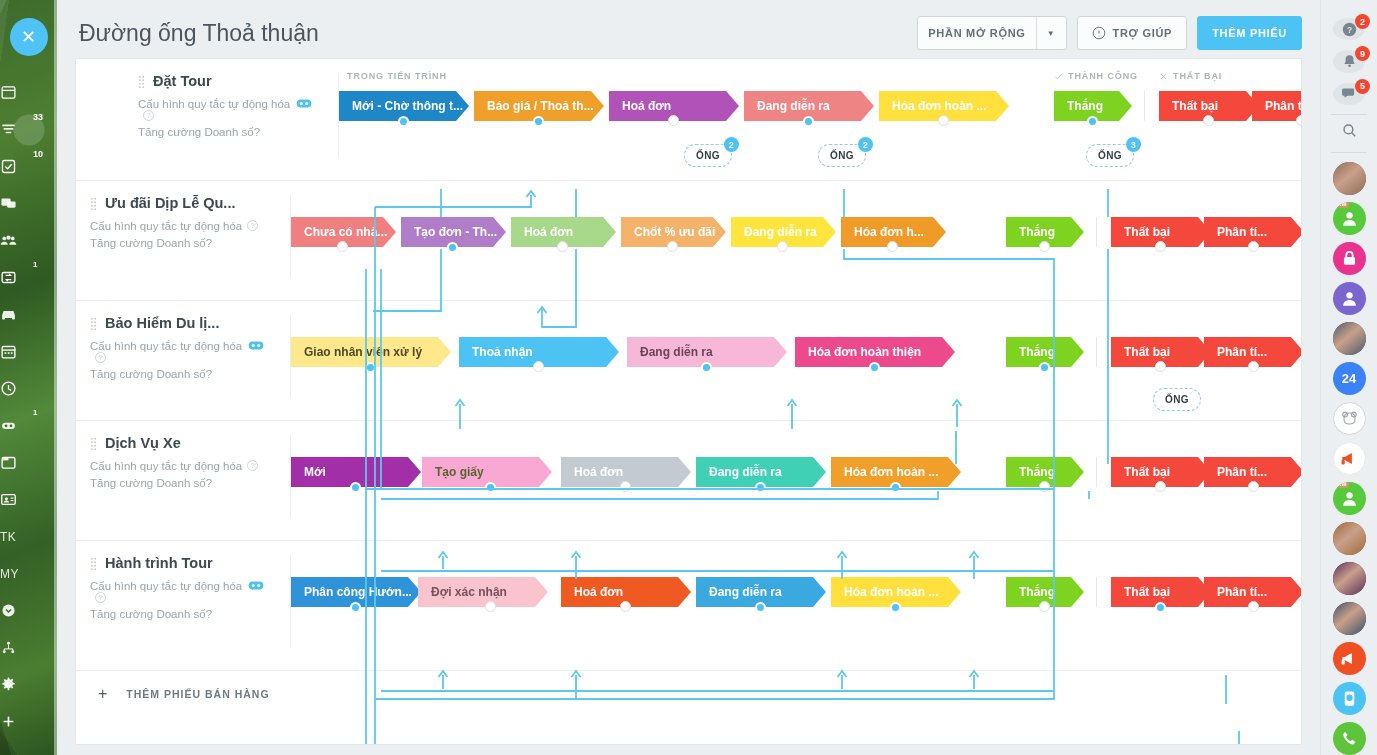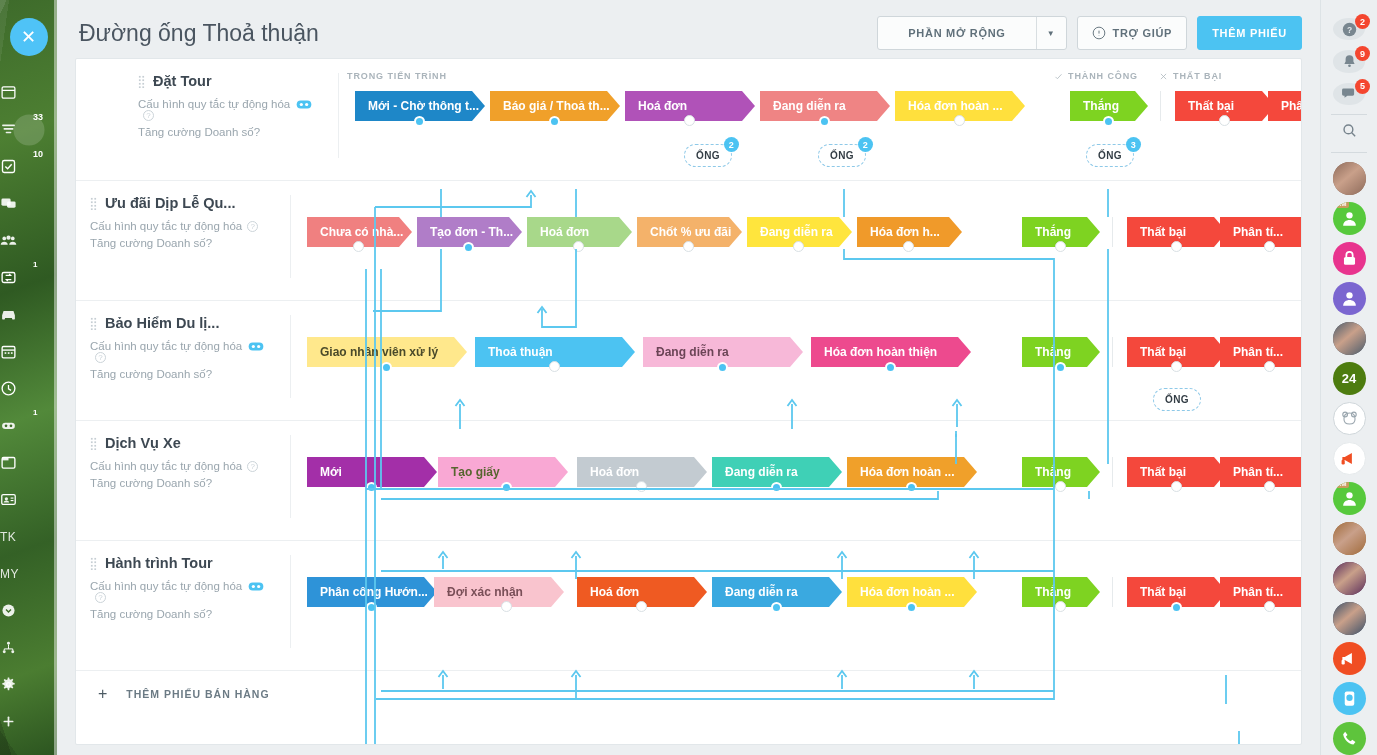--- a/index.html
+++ b/index.html
@@ -84,21 +84,21 @@
   
   #main { position:absolute; left:57px; top:0; right:57px; height:755px; }
   #topbar { height:66px; display:flex; align-items:center; padding:0 18px 0 22px;justify-content:flex-end; }
   #page-title { font-size:23px; color:#4a5560; font-weight:400; flex:1; }
   .tb-btn {
     height:34px; border:1px solid #cfd6da; background:#fbfcfc; border-radius:3px;
     display:flex; align-items:center; color:#60707a; font-size:11px; font-weight:700;
     letter-spacing:.7px; cursor:pointer; padding:0 14px; margin-left:10px;
   }
   .tb-split { padding:0; }
-  .tb-split .lbl { padding:0 30px; height:100%; display:flex; align-items:center; }
+  .tb-split .lbl { padding:0 10px; height:100%; display:flex; align-items:center; }
   .tb-split .car { border-left:1px solid #d8dee1; width:30px; height:100%;
     display:flex; align-items:center; justify-content:center; font-size:8px; }
   .tb-btn .ic { margin-right:7px; display:flex; }
   .tb-btn .ic svg{ width:14px; height:14px; stroke:#60707a; fill:none; stroke-width:1.6;}
   .tb-primary { background:#4cc3f2; border-color:#4cc3f2; color:#fff; }
 
   #board {
     position:absolute; left:18px; right:18px; top:58px; bottom:10px;
     background:#fff; border:1px solid #e2e7ea; border-radius:2px; overflow:hidden;
   }
@@ -107,36 +107,36 @@
     position:relative; border-bottom:1px solid #eceff1;
     display:flex;
   }
   .row-head { width:215px; flex:0 0 215px; padding:14px 12px 12px 14px; position:relative; z-index:6;
     background:#fff; }
   .row-head::after{ content:""; position:absolute; right:0; top:14px; bottom:22px; width:1px; background:#eceff1; }
   .rh-title { display:flex; align-items:center; font-size:14.5px; font-weight:700; color:#3d4852; }
   .grip { width:7px; height:13px; margin-right:8px; flex:0 0 auto;
     background-image: radial-gradient(#c3cbd1 0.9px, transparent 1px);
     background-size: 3.5px 3.5px; opacity:.95; }
-  .rh-line { font-size:11.5px; color:#9aa6ae; margin-top:9px; display:flex; align-items:center; flex-wrap:wrap; }
+  .rh-line { font-size:11.5px; color:#9aa6ae; margin-top:9px; display:flex; align-items:flex-start; flex-wrap:wrap; }
   .rh-line .q { display:inline-flex; align-items:center; justify-content:center;
     width:11px; height:11px; border-radius:50%; border:1px solid #ccd4d9; color:#ccd4d9;
     font-size:8px; margin-left:5px; }
   .bot { width:16px; height:11px; margin-left:6px; }
   .rh-sub { font-size:11.5px; color:#9aa6ae; margin-top:5px; display:flex; align-items:flex-start; }
 
   .row-body { flex:1; position:relative; padding:12px 0 26px 0; }
   .stage-head { display:flex; font-size:9px; letter-spacing:.9px; color:#aab4bb;
     font-weight:700; height:14px; position:relative; }
   .sh-left { position:absolute; left:8px; top:0; }
   .sh-win  { position:absolute; left:715px; top:0; display:flex; align-items:center; }
   .sh-fail { position:absolute; left:820px; top:0; display:flex; align-items:center; }
   .sh-win svg, .sh-fail svg { width:9px; height:9px; margin-right:5px; stroke:#aab4bb; fill:none; stroke-width:2; }
 
-  .chips { position:relative; height:32px; margin-top:6px;margin-left:16px; }
+  .chips { position:relative; height:32px; margin-top:6px; }
   .chip {
     position:absolute; top:0; height:30px; display:flex; align-items:center;
     padding-left:13px; font-size:12px; color:#fff; font-weight:600;
     clip-path: polygon(0 0, calc(100% - 13px) 0, 100% 50%, calc(100% - 13px) 100%, 0 100%);
     white-space:nowrap; overflow:hidden; cursor:pointer;
   }
   .dot { position:absolute; width:11px; height:11px; border-radius:50%;
     background:#4cc3f2; border:2px solid #fff; }
   .dot.hollow { background:#fff; border:1.5px solid #d9e0e4; width:11px; height:11px; }
 
@@ -511,21 +511,21 @@
               </div>
             </div>
             <div class="row-body">
               <div class="stage-head"></div>
               <div class="chips" style="margin-top:10px">
                 <div class="chip" style="left:0px;width:160px;background:#ffe88c;color:#4a4a2a">
                   <span>Giao nhân viên xử lý</span>
                 </div>
                 <div class="dot" style="left:74px;top:25px"></div>
                 <div class="chip" style="left:168px;width:160px;background:#4cc3f2;color:#fff">
-                  <span>Thoả thuận</span>
+                  <span>Thoả nhận</span>
                 </div>
                 <div class="dot hollow" style="left:242px;top:24px"></div>
                 <div class="chip" style="left:336px;width:160px;background:#f7b8d8;color:#6b4456">
                   <span>Đang diễn ra</span>
                 </div>
                 <div class="dot" style="left:410px;top:25px"></div>
                 <div class="chip" style="left:504px;width:160px;background:#ed4a8e;color:#fff">
                   <span>Hóa đơn hoàn thiện</span>
                 </div>
                 <div class="dot" style="left:578px;top:25px"></div>
@@ -768,21 +768,21 @@
       </div>
       <div class="rr-av" style="background: rgb(123, 102, 208);">
         <svg viewBox="0 0 24 24">
           <circle cx="12" cy="8" r="4"></circle>
           <path d="M4 21c0-4.4 3.6-7 8-7s8 2.6 8 7z"></path>
         </svg>
       </div>
       <div class="rr-av" style="background: rgb(74, 91, 107);">
         <span style="position:absolute;inset:0;background:linear-gradient(140deg,#4a5b6b 0%,#c9a08a 45%,#4a5b6b 100%)"></span>
       </div>
-      <div class="rr-av" style="background: #4d7c0f;">
+      <div class="rr-av" style="background: #3b82f6;">
         <span>24</span>
       </div>
       <div class="rr-av" style="background: rgb(255, 255, 255); border: 1px solid rgb(207, 214, 218);">
         <svg viewBox="0 0 24 24" style="fill:none;stroke:#9aa6ae;stroke-width:1.4">
           <circle cx="6.5" cy="7" r="3"></circle>
           <circle cx="17.5" cy="7" r="3"></circle>
           <path d="M12 5c5 0 7 3.5 7 7.5S16 19 12 19s-7-2.5-7-6.5S7 5 12 5z"></path>
         </svg>
       </div>
       <div class="rr-av" style="background: rgb(255, 255, 255); border: 1px solid rgb(230, 234, 236);">

